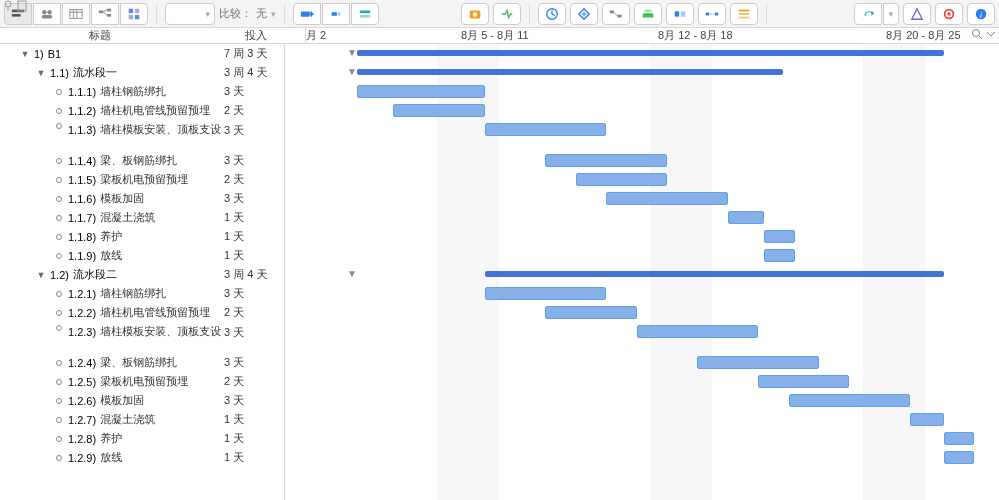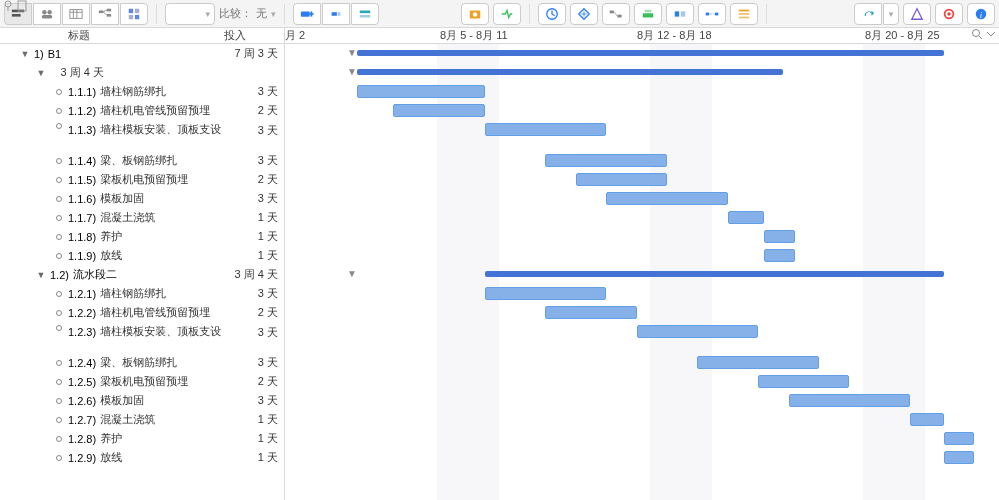--- a/index.html
+++ b/index.html
@@ -12,40 +12,40 @@
   .tb-group .tb-btn:first-child { border-radius: 4px 0 0 4px; margin-left: 0; }
   .tb-group .tb-btn:last-child { border-radius: 0 4px 4px 0; }
   .tb-spacer { flex: 1; }
   .drop { width: 50px; height: 22px; background: #fff; border: 1px solid #ccc; border-radius: 4px; display: flex; align-items: center; justify-content: flex-end; padding-right: 4px; }
   .comparison { display: flex; align-items: center; gap: 4px; font-size: 11px; color: #777; }
   
   .ico { width: 14px; height: 14px; display: block; }
 
   
   .header-row { height: 16px; background: #fff; border-bottom: 1px solid #d9d9d9; display: flex; font-size: 11px; color: #444; }
-  .header-row .col-left { width: 285px; display: flex; border-right: 1px solid #d9d9d9; }
+  .header-row .col-left { width: 285px; display: flex; border-right: 1px solid #d9d9d9; margin-left: 21px; }
   .header-row .col-title { flex: 1; padding-left: 68px; }
   .header-row .col-effort { width: 60px; text-align: left; padding-right: 6px; }
   .header-row .col-right { flex: 1; display: flex; position: relative; }
   .header-row .col-right .seg { position: absolute; top: 0; }
   .header-row .far-icons { position: absolute; right: 2px; display: flex; gap: 2px; }
 
   
   .body { display: flex; height: calc(500px - 28px - 16px); }
   .outline { width: 285px; border-right: 1px solid #d9d9d9; overflow: hidden; }
   .gantt { flex: 1; position: relative; overflow: hidden; }
 
   
   .row { height: 19px; display: flex; align-items: center; font-size: 11px; position: relative; }
   .row.tall { height: 31px; align-items: flex-start; padding-top: 3px; }
   .disclosure { width: 10px; text-align: center; color: #6a6a6a; font-size: 9px; cursor: pointer; }
   .bullet { width: 6px; height: 6px; border-radius: 3px; border: 1px solid #888; background: transparent; }
   .idx { color: #333; margin-right: 4px; }
   .title { flex: 1; overflow: hidden; text-overflow: ellipsis; }
-  .effort { width: 60px; text-align: right; padding-right: 6px; color: #333; }
+  .effort { width: 60px; text-align: left; padding-right: 6px; color: #333; }
   .indent0 { padding-left: 20px; }
   .indent1 { padding-left: 36px; }
   .indent2 { padding-left: 56px; }
   .indent2 .bullet { margin-right: 6px; }
   .row .disclosure { margin-right: 4px; }
   .row .titlewrap { display:flex; flex:1; align-items:center; }
   .row.tall .titlewrap { align-items:flex-end; }
   .row.tall .title { line-height: 13px; }
 
   
@@ -280,20 +280,24 @@
       <div class="row indent0">
         <span class="disclosure">▼</span>
         <span class="titlewrap">
           <span class="idx dark-text">1)</span>
           <span class="title dark-text">B1</span>
         </span>
         <span class="effort">7 周 3 天</span>
       </div>
       <div class="row indent1">
         <span class="disclosure">▼</span>
+        <span class="titlewrap">
+          <span class="idx dark-text">1.1)</span>
+          <span class="title dark-text">流水段一</span>
+        </span>
         <span class="effort">3 周 4 天</span>
       </div>
       <div class="row indent2">
         <span class="bullet"></span>
         <span class="titlewrap">
           <span class="idx dark-text">1.1.1)</span>
           <span class="title">墙柱钢筋绑扎</span>
         </span>
         <span class="effort">3 天</span>
       </div>

